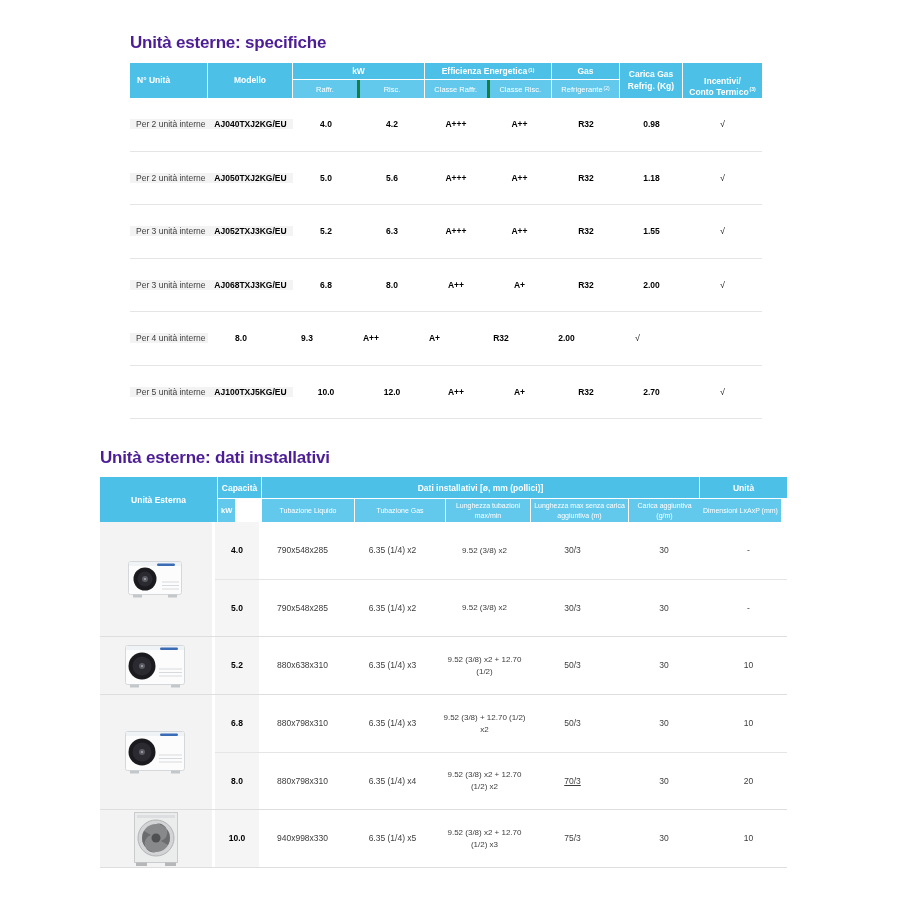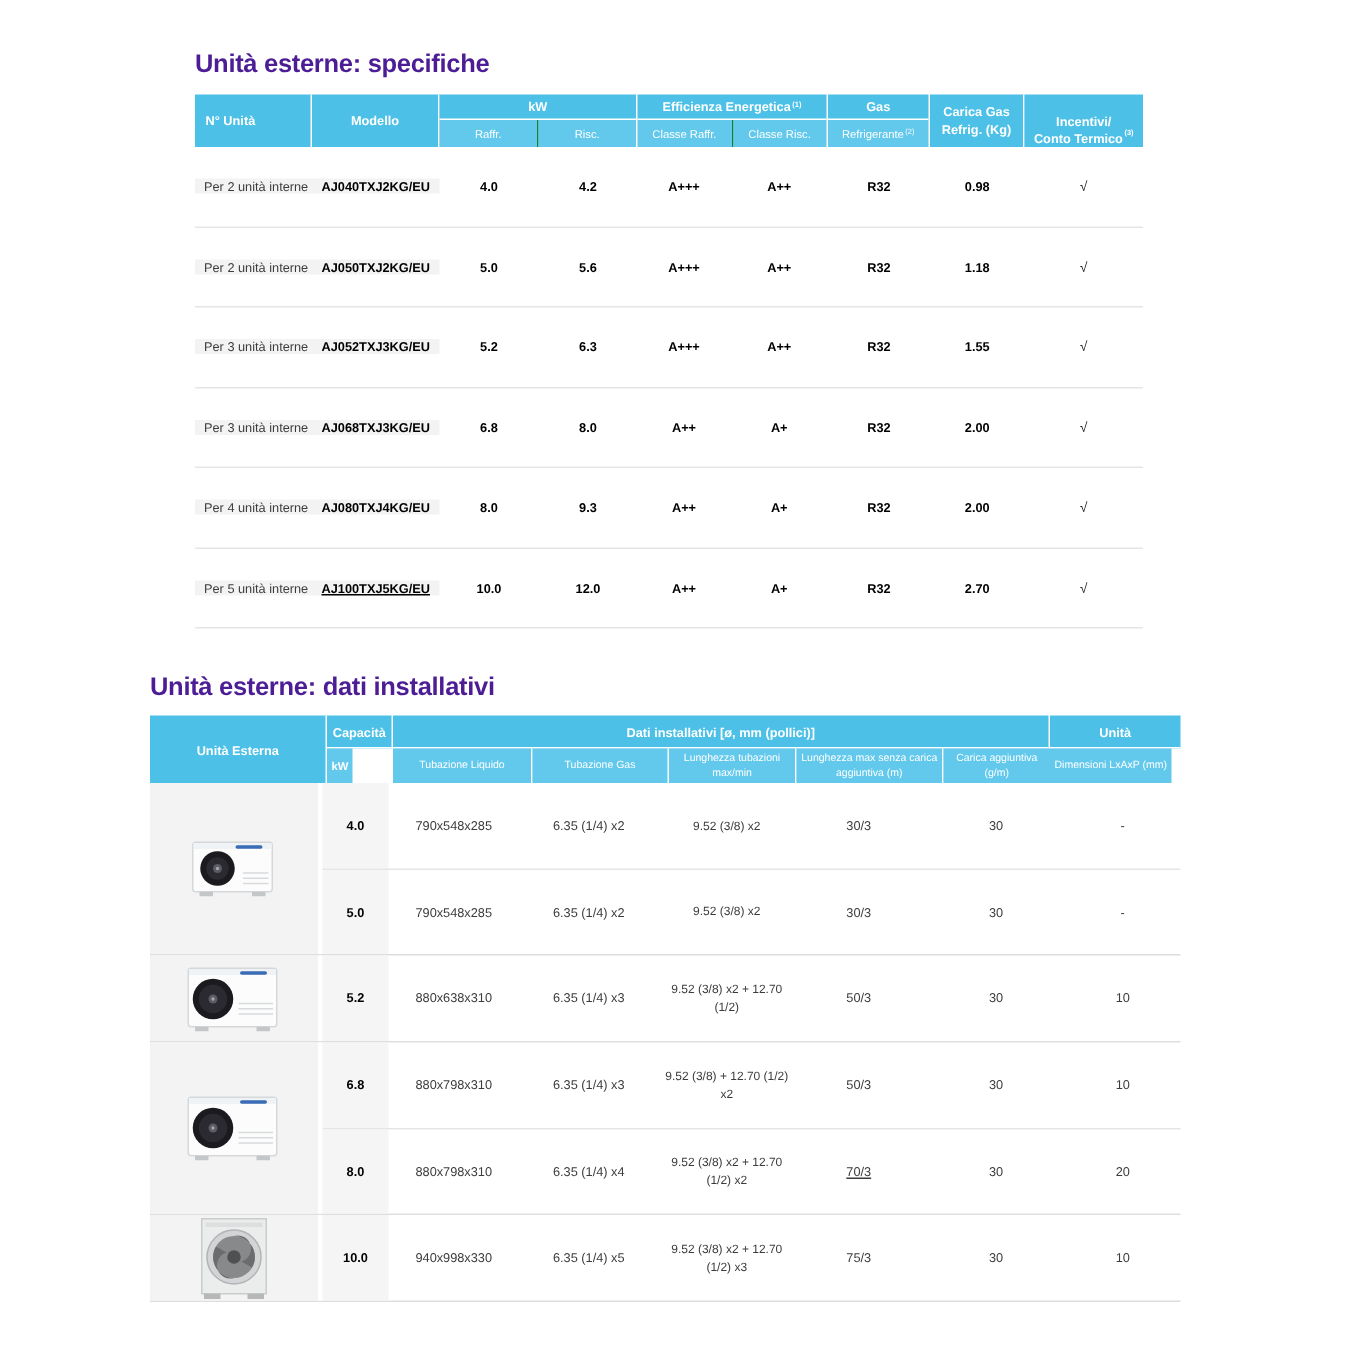--- a/index.html
+++ b/index.html
@@ -16,21 +16,21 @@
 
   
   #t1 { position:absolute; left:130px; top:33px; width:632px; }
   #t1 .tbl-title { margin-bottom:10px; }
   .t1-head { display:flex; height:35px; }
   .t1-head .hc { height:35px; font-size:8.5px; border-right:1px solid #fff; line-height:1.3; }
   .t1-head .hgroup { display:flex; flex-direction:column; border-right:1px solid #fff; }
   .t1-head .hgroup:last-of-type { border-right:none; }
   .t1-head .htop { height:17px; font-size:8.5px; border-bottom:1px solid #fff; }
   .t1-head .hsubrow { display:flex; height:18px; flex:1; }
-  .t1-head .hsub { font-size:7.5px; height:18px; border-right:1px solid #15803d; flex:1; }
+  .t1-head .hsub { font-size:7.5px; height:18px; border-right:3px solid #15803d; flex:1; }
   .t1-head .hsub:last-child { border-right:none; }
   .t1-head .hc.last { border-right:none;align-items:flex-end; }
   .t1-head .hc.left { justify-content:flex-start; padding-left:7px; text-align:left; }
 
   .t1-row { display:flex; height:53.5px; border-bottom:1px solid var(--divider);align-items:center; }
   .t1-row .cell { display:flex; align-items:center; justify-content:center; text-align:center;
                   font-size:8.5px; color:var(--text-body); }
   .t1-row .cell.gray { background:var(--col-gray); }
   .t1-row .cell.left { justify-content:flex-start; padding-left:6px; text-align:left; }
   .t1-row .cell.bold { font-weight:bold; color:#000; }
@@ -163,32 +163,31 @@
           <div class="cell bold" style="width: 66px;">6.8</div>
           <div class="cell bold" style="width: 66px;">8.0</div>
           <div class="cell bold" style="width: 62px;">A++</div>
           <div class="cell bold" style="width: 65px;">A+</div>
           <div class="cell bold" style="width: 68px;">R32</div>
           <div class="cell bold" style="width: 63px;">2.00</div>
           <div class="cell check" style="width: 79px;">√</div>
         </div>
         <div class="t1-row">
           <div class="cell gray left" style="width: 78px;">Per 4 unità interne</div>
-          <div class="cell gray bold" style="width: 85px;">AJ080TXJ4KG/EU</div>
           <div class="cell bold" style="width: 66px;">8.0</div>
           <div class="cell bold" style="width: 66px;">9.3</div>
           <div class="cell bold" style="width: 62px;">A++</div>
           <div class="cell bold" style="width: 65px;">A+</div>
           <div class="cell bold" style="width: 68px;">R32</div>
           <div class="cell bold" style="width: 63px;">2.00</div>
           <div class="cell check" style="width: 79px;">√</div>
         </div>
         <div class="t1-row">
           <div class="cell gray left" style="width: 78px;">Per 5 unità interne</div>
-          <div class="cell gray bold" style="width: 85px; text-decoration: underline;">AJ100TXJ5KG/EU</div>
+          <div class="cell gray bold" style="width: 85px;">AJ100TXJ5KG/EU</div>
           <div class="cell bold" style="width: 66px;">10.0</div>
           <div class="cell bold" style="width: 66px;">12.0</div>
           <div class="cell bold" style="width: 62px;">A++</div>
           <div class="cell bold" style="width: 65px;">A+</div>
           <div class="cell bold" style="width: 68px;">R32</div>
           <div class="cell bold" style="width: 63px;">2.70</div>
           <div class="cell check" style="width: 79px;">√</div>
         </div>
       </div>
   </section>

